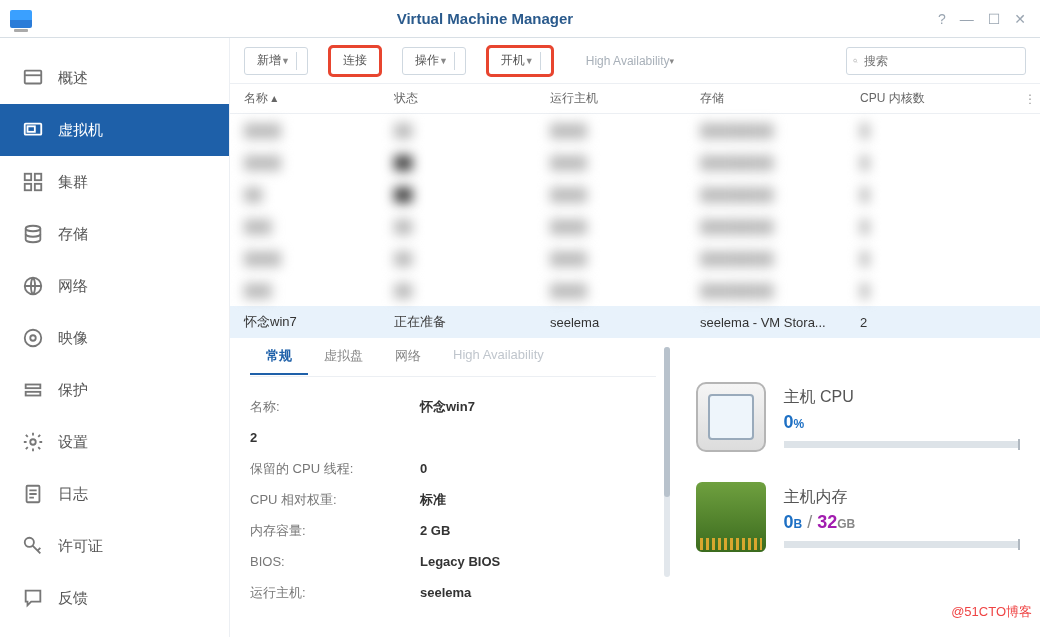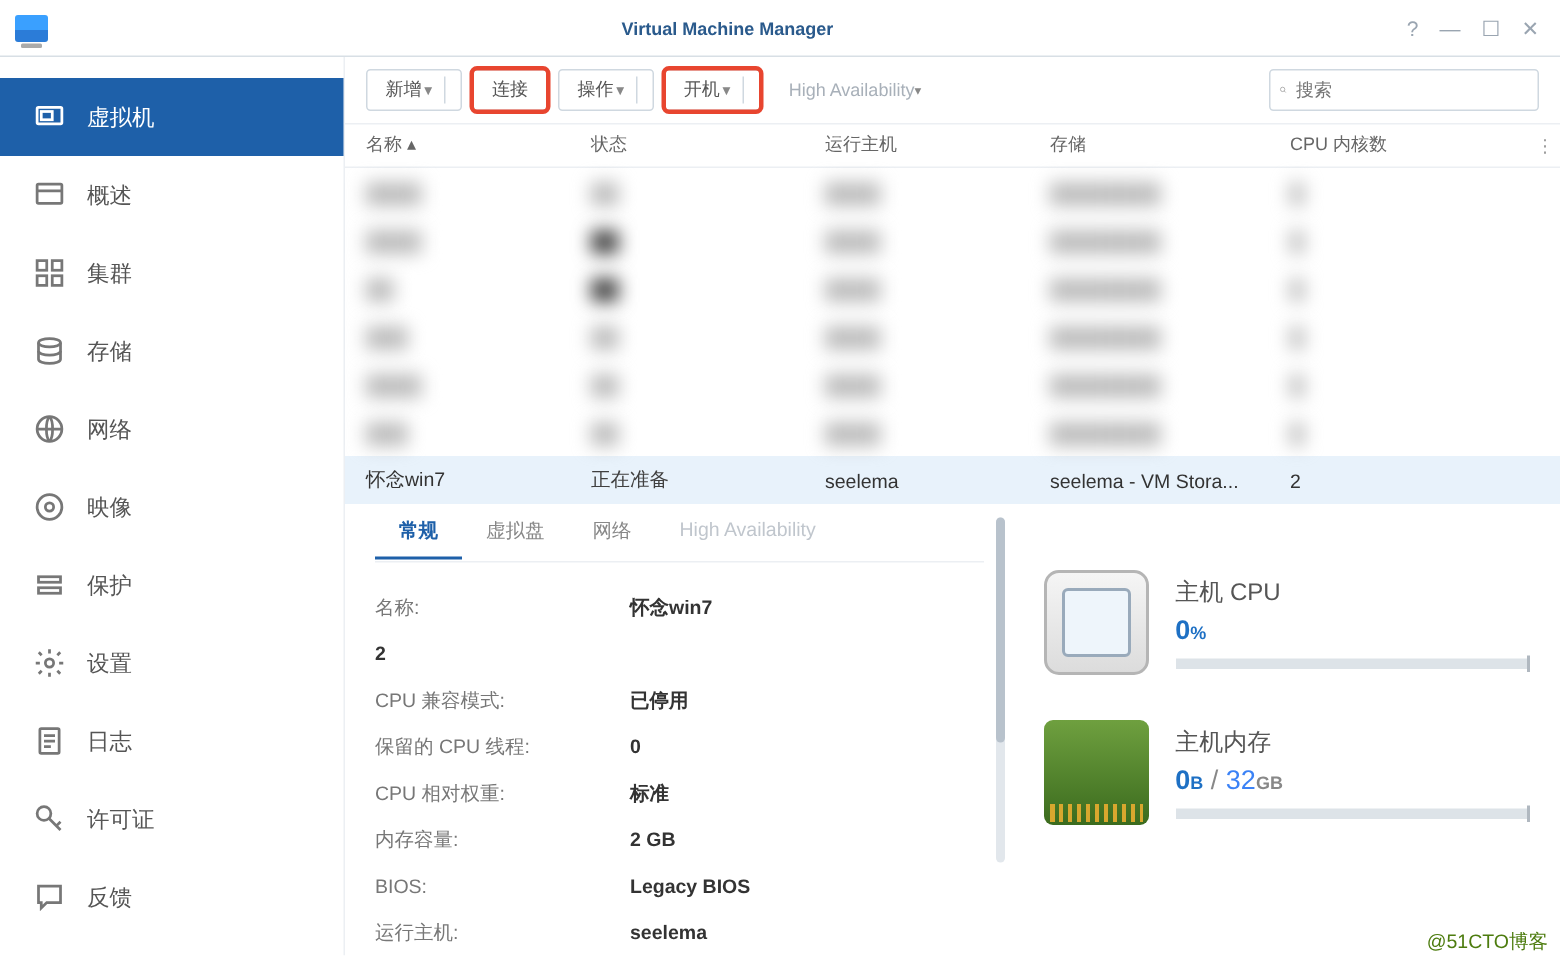--- a/index.html
+++ b/index.html
@@ -1,32 +1,32 @@
 <!DOCTYPE html>
 <html><head>
 <meta charset="utf-8">
 <style>
 *{box-sizing:border-box;margin:0;padding:0;font-family:"Microsoft YaHei","Helvetica Neue",Arial,sans-serif}
 body{background:#fff;width:1040px;height:637px;overflow:hidden;color:#333;position:relative}
 .titlebar{height:38px;border-bottom:1px solid #d8dfe5;display:flex;align-items:center;position:relative;background:#fff}
 .appicon{width:22px;height:18px;margin-left:10px;background:linear-gradient(#3aa0ff 55%,#2b7cd8 55%);border-radius:2px;position:relative}
 .appicon:after{content:"";position:absolute;bottom:-4px;left:4px;width:14px;height:3px;background:#aaa;border-radius:1px}
-.win-title{flex:1;text-align:center;font-weight:bold;color:#2a5a8c;font-size:12px}
+.win-title{flex:1;text-align:center;font-weight:bold;color:#2a5a8c;font-size:15px}
 .win-ctrl{display:flex;gap:14px;padding-right:14px;color:#9aa5b1}
 .win-ctrl span{cursor:pointer;font-size:14px;user-select:none}
 
 .main{display:flex;height:calc(100% - 38px)}
 .sidebar{width:230px;background:#fff;border-right:1px solid #eceff3;padding-top:14px}
 .sb-item{display:flex;align-items:center;height:52px;padding-left:22px;cursor:pointer;color:#555;font-size:15px}
 .sb-item.active{background:#1e60a9;color:#fff}
 .sb-icon{width:22px;height:22px;margin-right:14px;display:inline-flex;align-items:center;justify-content:center}
 .sb-icon svg{width:22px;height:22px}
 
 .content{flex:1;display:flex;flex-direction:column;background:#fff}
-.toolbar{height:46px;border-bottom:1px solid #eceff3;display:flex;align-items:center;padding:0 14px;gap:7px}
+.toolbar{height:46px;border-bottom:1px solid #eceff3;display:flex;align-items:center;padding:0 14px;gap:22px}
 .btn{height:28px;border:1px solid #cfd8e0;background:#fff;color:#555;font-size:12px;border-radius:3px;display:flex;align-items:center;padding:0 12px;cursor:pointer}
 .btn.split{padding-right:4px}
 .btn.split:after{content:"";width:1px;height:18px;background:#cfd8e0;margin:0 6px}
 .caret{font-size:9px;color:#888}
 .btn.link{border:none;color:#a8b0b9}
 .hl-red{outline:3px solid #e8452f;outline-offset:-1px}
 .spacer{flex:1}
 .search{height:28px;border:1px solid #cfd8e0;border-radius:3px;display:flex;align-items:center;padding:0 6px;width:180px}
 .search input{border:none;outline:none;flex:1;font-size:12px;color:#666;margin-left:6px}
 
@@ -63,55 +63,55 @@
 .mem-chip{background:linear-gradient(#6fa03f,#3b6b1e);position:relative;border-radius:6px}
 .mem-pins{position:absolute;bottom:2px;left:4px;right:4px;height:12px;background:repeating-linear-gradient(90deg,#d8a72e 0 3px,transparent 3px 6px)}
 .stat-body{flex:1}
 .stat-title{font-size:16px;font-weight:normal;color:#555;margin-bottom:4px}
 .stat-val{font-size:18px;font-weight:bold;color:#1e70c4}
 .stat-val .unit{font-size:12px}
 .stat-val .slash{color:#888;font-weight:normal}
 .stat-bar{height:7px;background:#dde3e8;margin-top:8px;position:relative}
 .stat-bar:after{content:"";position:absolute;right:0;top:-2px;bottom:-2px;width:2px;background:#b0b8c0}
 
-.watermark{position:absolute;right:8px;bottom:0;color:#4d7c0f;font-size:13px}
+.watermark{position:absolute;right:8px;bottom:16px;color:#ef4444;font-size:13px}
 </style>
 </head>
 <body>
 
 <div class="titlebar">
   <div class="appicon"></div>
   <div class="win-title">Virtual Machine Manager</div>
   <div class="win-ctrl">
     <span>?</span>
     <span>—</span>
     <span>☐</span>
     <span>✕</span>
   </div>
 </div>
 
 <div class="main">
   <div class="sidebar">
+    <div class="sb-item">
+      <span class="sb-icon">
+          <svg viewBox="0 0 24 24" fill="none" stroke="#777" stroke-width="2">
+            <rect x="3" y="4" width="18" height="14" rx="1"></rect>
+            <path d="M3 9h18"></path>
+          </svg>
+        </span>
+      <span>概述</span>
+    </div>
     <div class="sb-item active">
       <span class="sb-icon">
           <svg viewBox="0 0 24 24" fill="none" stroke="#fff" stroke-width="2">
             <rect x="3" y="5" width="18" height="12" rx="1"></rect>
             <rect x="6" y="8" width="8" height="6"></rect>
           </svg>
         </span>
       <span>虚拟机</span>
-    </div>
-    <div class="sb-item">
-      <span class="sb-icon">
-          <svg viewBox="0 0 24 24" fill="none" stroke="#777" stroke-width="2">
-            <rect x="3" y="4" width="18" height="14" rx="1"></rect>
-            <path d="M3 9h18"></path>
-          </svg>
-        </span>
-      <span>概述</span>
     </div>
     <div class="sb-item">
       <span class="sb-icon">
           <svg viewBox="0 0 24 24" fill="none" stroke="#777" stroke-width="2">
             <rect x="3" y="3" width="7" height="7"></rect>
             <rect x="14" y="3" width="7" height="7"></rect>
             <rect x="3" y="14" width="7" height="7"></rect>
             <rect x="14" y="14" width="7" height="7"></rect>
           </svg>
         </span>
@@ -293,24 +293,20 @@
           <div class="tab">网络</div>
           <div class="tab" style="color:#c0c6cd">High Availability</div>
         </div>
         <div class="kv">
           <div class="kv-row">
               <div class="kv-k">名称:</div>
               <div class="kv-v">怀念win7</div>
             </div>
           <div class="kv-row">
               <div class="kv-v">2</div>
-            </div>
-          <div class="kv-row">
-              <div class="kv-k">CPU 兼容模式:</div>
-              <div class="kv-v">已停用</div>
             </div>
           <div class="kv-row">
               <div class="kv-k">保留的 CPU 线程:</div>
               <div class="kv-v">0</div>
             </div>
           <div class="kv-row">
               <div class="kv-k">CPU 相对权重:</div>
               <div class="kv-v">标准</div>
             </div>
           <div class="kv-row">
@@ -342,21 +338,21 @@
         </div>
         <div class="stat">
           <div class="stat-icon mem-chip">
               <div class="mem-pins"></div>
             </div>
           <div class="stat-body">
             <div class="stat-title">主机内存</div>
             <div class="stat-val">
               <span>0</span><span class="unit">B</span>
               <span class="slash"> / </span>
-              <span class="slash" style="font-weight:normal;color:#3b82f6">32</span><span class="unit" style="color:#888">GB</span>
+              <span class="slash" style="font-weight:bold;color:#a21caf">32</span><span class="unit" style="color:#888">GB</span>
             </div>
             <div class="stat-bar"></div>
           </div>
         </div>
       </div>
     </div>
   </div>
 </div>
 
 <div class="watermark">@51CTO博客</div>

